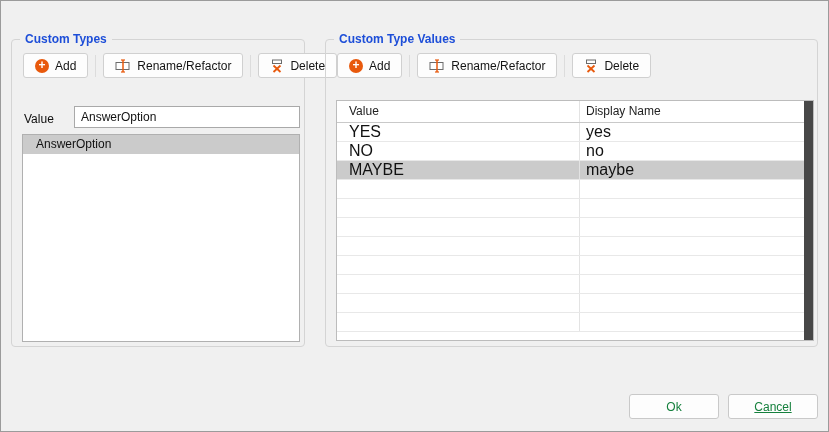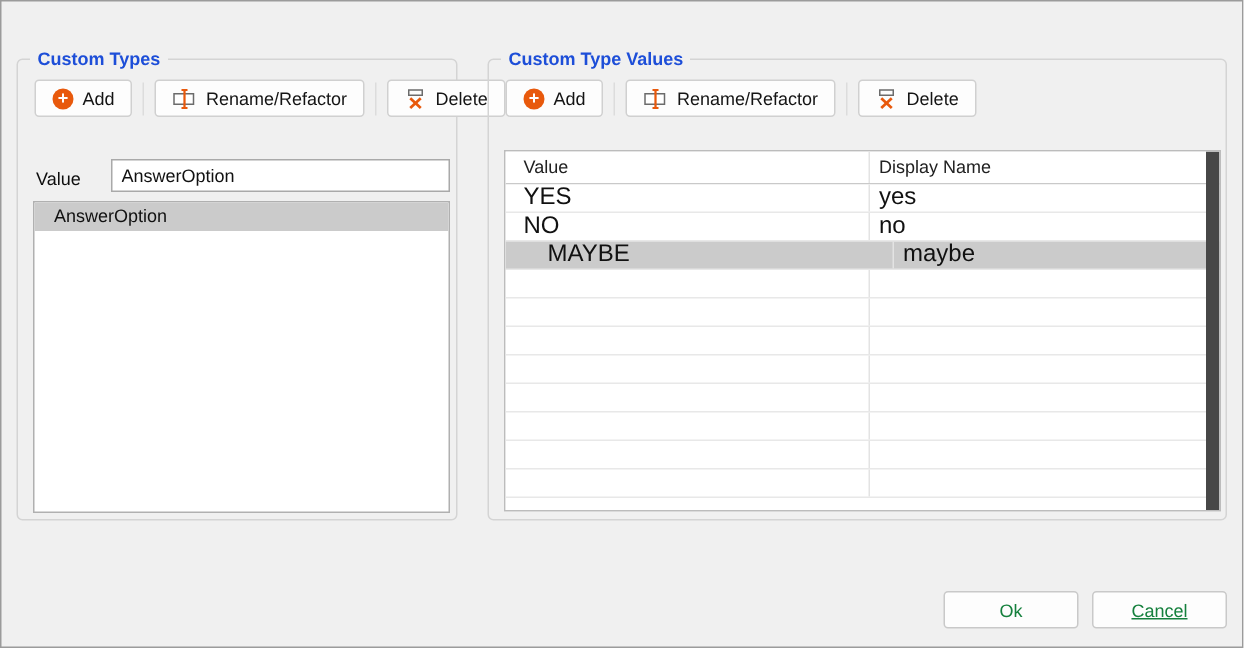--- a/index.html
+++ b/index.html
@@ -87,21 +87,21 @@
   .hcell.c1 { width:243px; padding-left:12px; border-right:1px solid #e3e3e3; }
   .hcell.c2 { flex:1; padding-left:6px; }
   .tbody { position:absolute; top:22px; left:0; right:0; bottom:0; background:#fff; }
   .trow {
     display:flex; height:19px; border-bottom:1px solid #e8e8e8;
     cursor:default;
   }
   .trow .cell { line-height:18px; font-size:16px; color:#111; overflow:hidden; }
   .trow .cell.c1 { width:243px; padding-left:12px; border-right:1px solid #e3e3e3; }
   .trow .cell.c2 { flex:1; padding-left:6px; }
-  .trow.selected { background:#cbcbcb;padding-left:16px; }
+  .trow.selected { background:#cbcbcb; }
   .vscroll {
     position:absolute; right:0; top:0; bottom:0; width:9px;
     background:#474747; z-index:3; cursor:pointer;
   }
   
   .footer-btn {
     position:absolute; top:393px; width:90px; height:25px;
     background:#fdfdfd; border:1px solid #c9c9c9; border-radius:3px;
     display:flex; align-items:center; justify-content:center;
     font-size:12px; color:#15803d; cursor:pointer;

